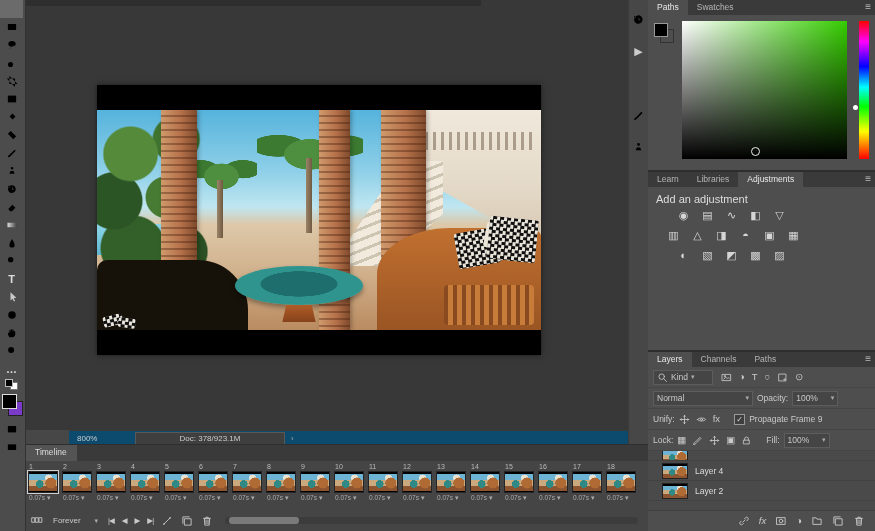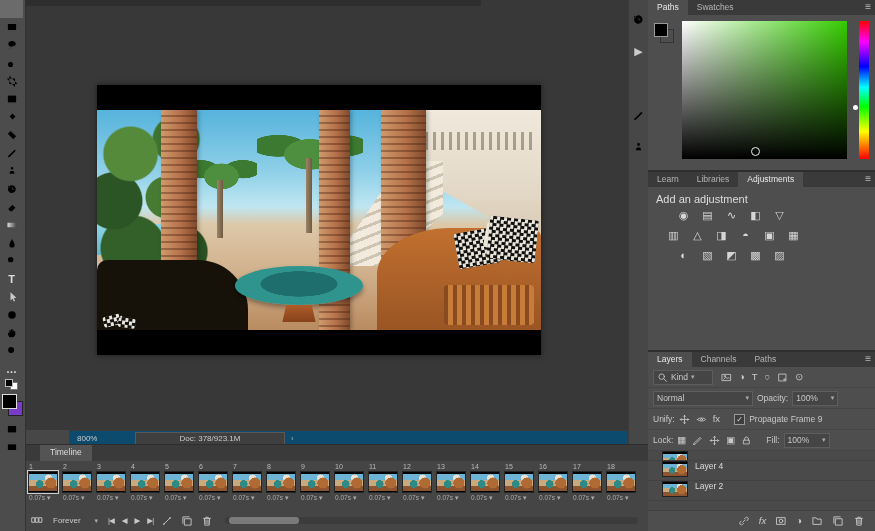--- a/index.html
+++ b/index.html
@@ -90,21 +90,21 @@
   #status-arrow{margin-left:6px;color:#aaa;}
 
   
   #dock{position:absolute;left:628px;top:0;width:20px;height:444px;background:#474747;border-left:1px solid #3a3a3a;display:flex;flex-direction:column;align-items:center;padding-top:10px;box-sizing:border-box;gap:14px;}
   .dock-icon{width:18px;height:18px;display:flex;align-items:center;justify-content:center;cursor:pointer;}
   .dock-icon svg{width:13px;height:13px;}
   .dock-icon .g{font-size:11px;}
 
   
   #timeline{position:absolute;left:25px;top:444px;width:623px;height:87px;background:#454545;border-top:1px solid #2e2e2e;}
-  #timeline-header{height:16px;background:#3a3a3a;display:flex;padding-left:15px;}
+  #timeline-header{height:16px;background:#3a3a3a;display:flex;}
   #timeline-tab{padding:2px 10px;background:#545454;font-size:8.5px;color:#ddd;}
   #frames{display:flex;padding:2px 0 0 3px;overflow:hidden;height:48px;}
   .frame{width:30px;margin-right:4px;flex:none;cursor:pointer;}
   .fnum{font-size:7px;color:#bbb;height:8px;line-height:8px;padding-left:1px;}
   .fthumb{width:30px;height:22px;border:1px solid #262626;box-sizing:border-box;}
   .frame.selected .fthumb{outline:1px solid #cfcfcf;}
   .fdur{font-size:6.5px;color:#aaa;height:9px;display:flex;align-items:center;gap:2px;padding-left:1px;}
   .mini{background:
     linear-gradient(180deg,#000 0 2px,transparent 2px 19px,#000 19px),
     radial-gradient(circle at 38% 60%,#2f8a86 0 18%,transparent 19%),
@@ -153,21 +153,21 @@
   .lrow{display:flex;align-items:center;height:20px;padding:0 5px;gap:4px;font-size:8.5px;color:#c9c9c9;border-bottom:1px solid #454545;}
   .box{display:flex;align-items:center;background:#454545;border:1px solid #5d5d5d;height:13px;padding:0 3px;gap:3px;cursor:pointer;}
   #kind-box{width:52px;}
   #blend-box{width:92px;justify-content:space-between;}
   .valbox{width:38px;justify-content:space-between;}
   .lrow .icon{cursor:pointer;}
   .lrow .icon svg{width:11px;height:11px;}
   .lrow .icon .g{font-size:9.5px;}
   .checkbox{width:9px;height:9px;border:1px solid #999;background:#3e3e3e;font-size:8px;line-height:9px;text-align:center;color:#ddd;cursor:pointer;}
   #layers-list{flex:1;overflow:hidden;background:#4a4a4a;}
-  .layer-item{display:flex;height:19px;border-bottom:1px solid #424242;padding-left:14px;gap:7px;cursor:pointer;}
+  .layer-item{display:flex;align-items:center;height:19px;border-bottom:1px solid #424242;padding-left:14px;gap:7px;cursor:pointer;}
   .layer-item.partial{height:9px;overflow:hidden;}
   .lthumb{width:24px;height:14px;border:1px solid #222;flex:none;}
   .lname{font-size:8.5px;color:#ddd;}
   #layers-bottom{height:20px;display:flex;align-items:center;justify-content:flex-end;gap:9px;padding-right:10px;background:#4e4e4e;border-top:1px solid #404040;}
   #layers-bottom .icon{cursor:pointer;}
   #layers-bottom .icon svg{width:12px;height:12px;}
   #layers-bottom .icon .g{font-size:9.5px;font-style:italic;}
 </style>
 </head>
 <body>

